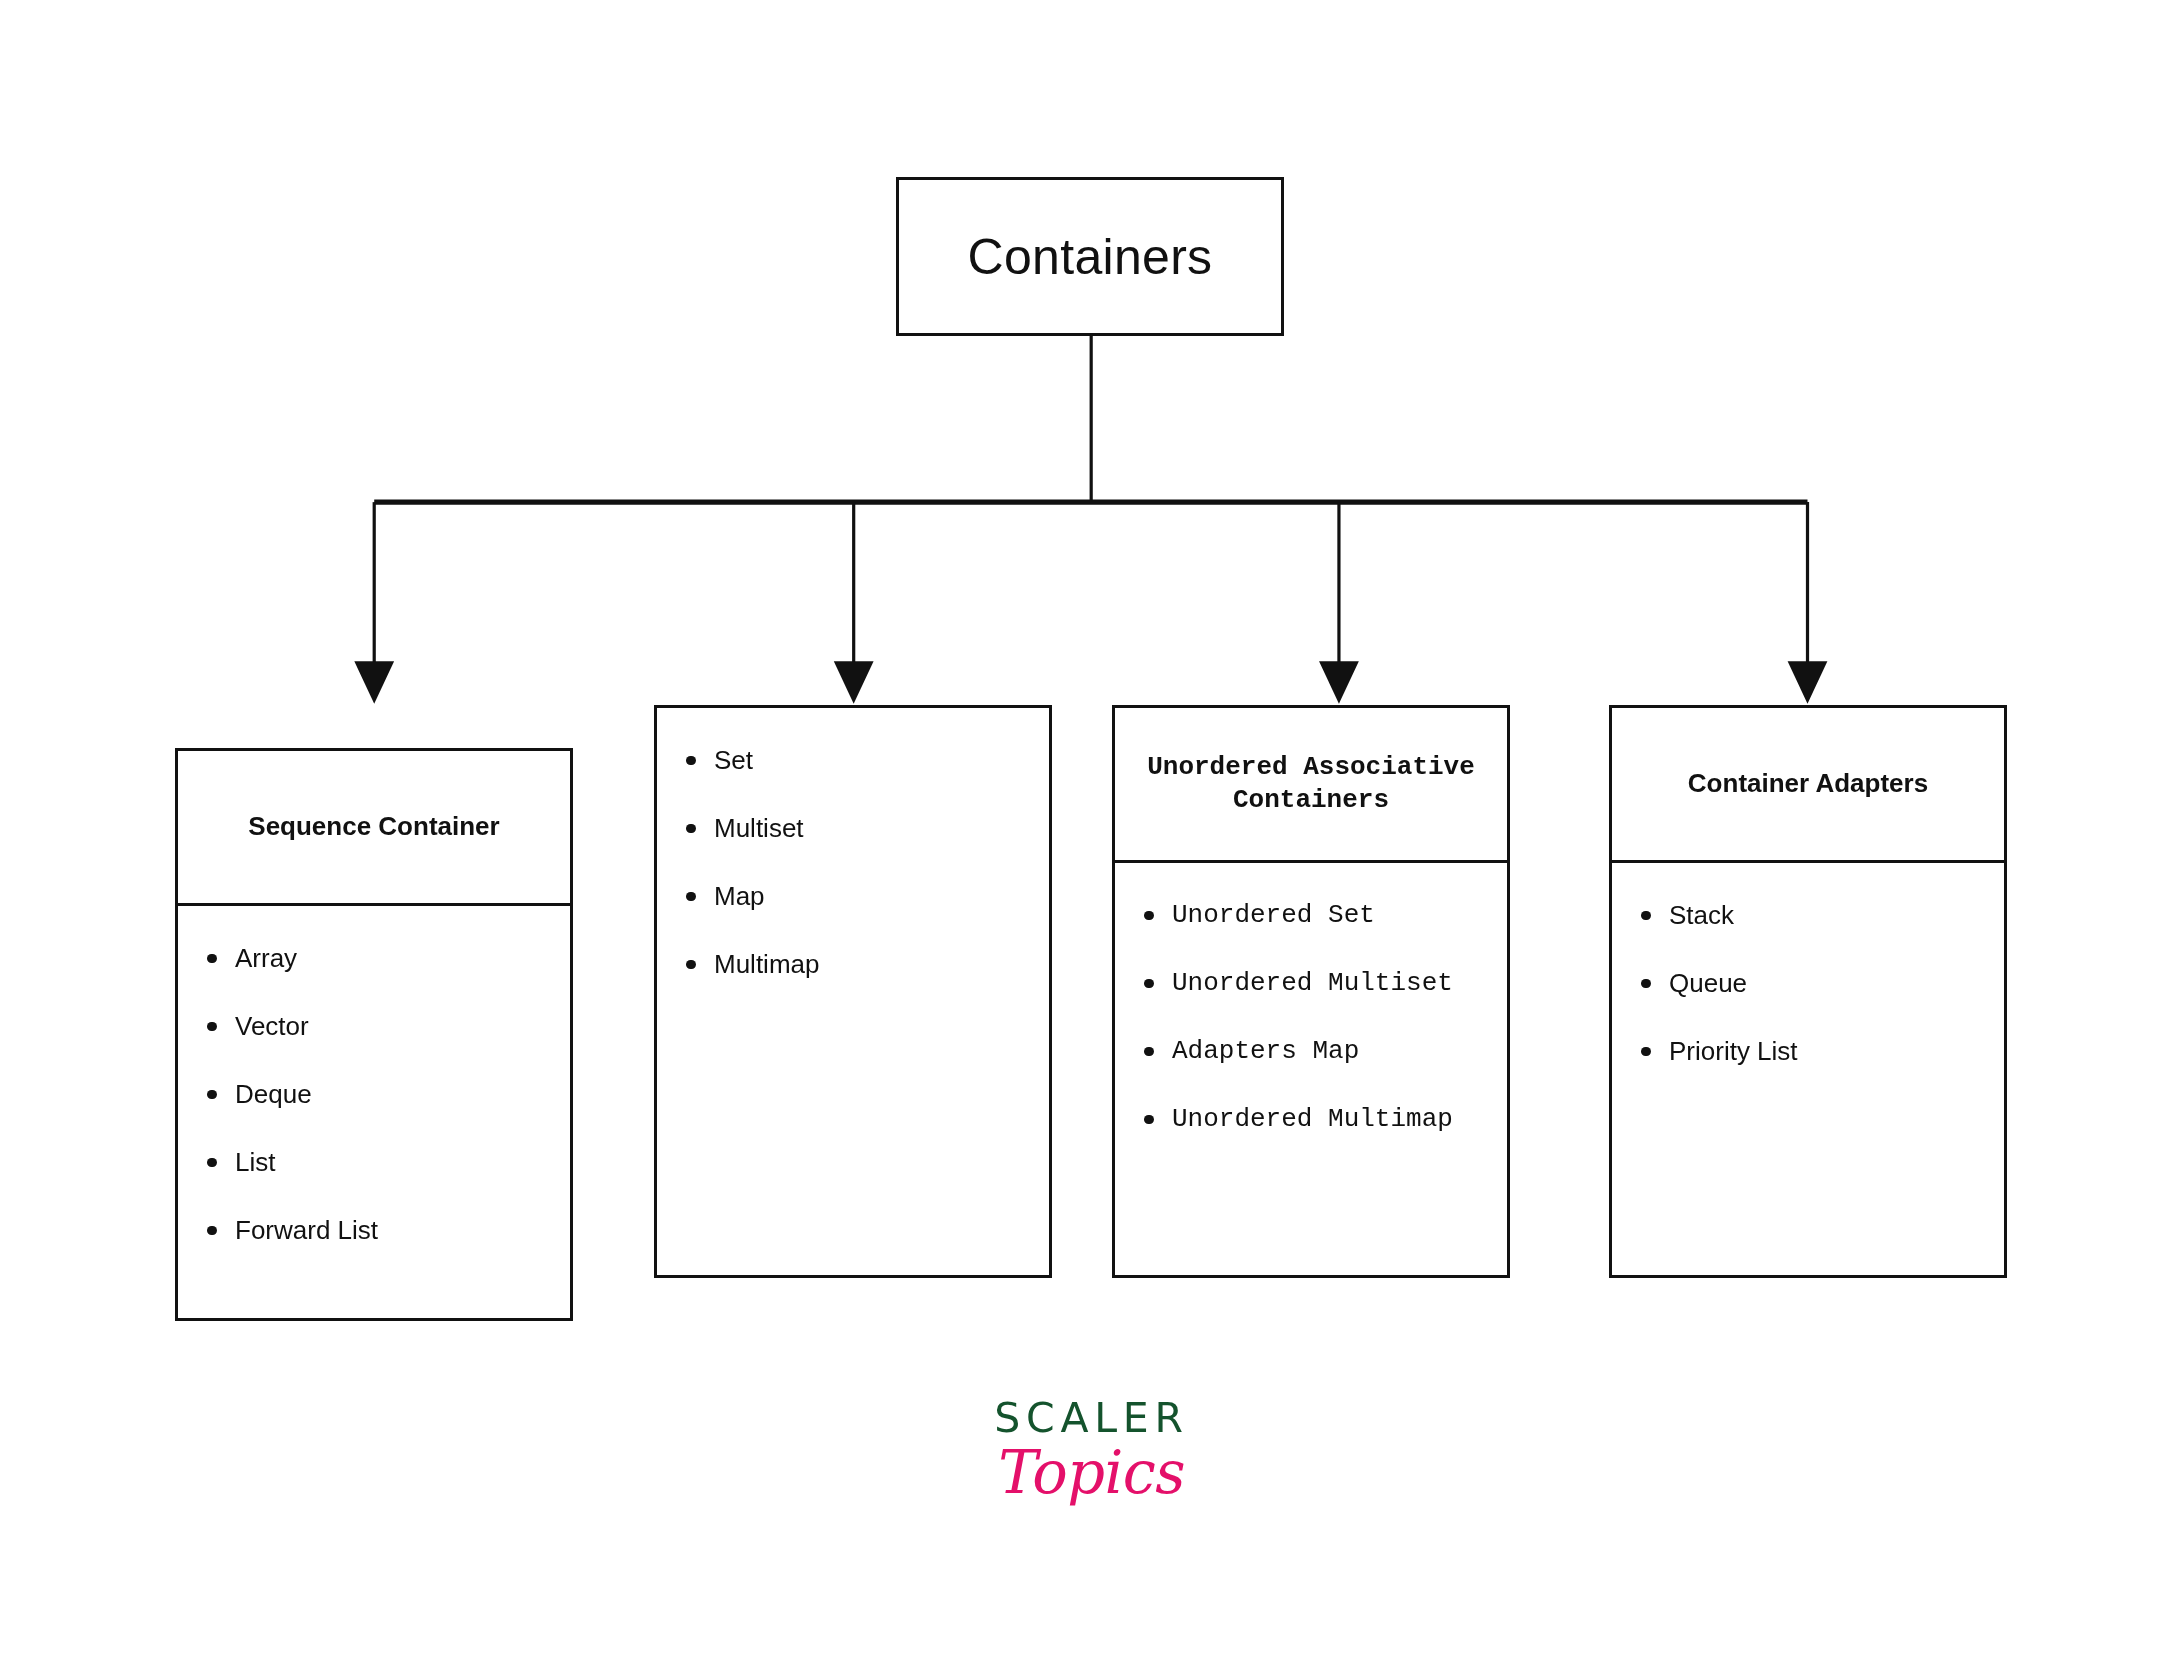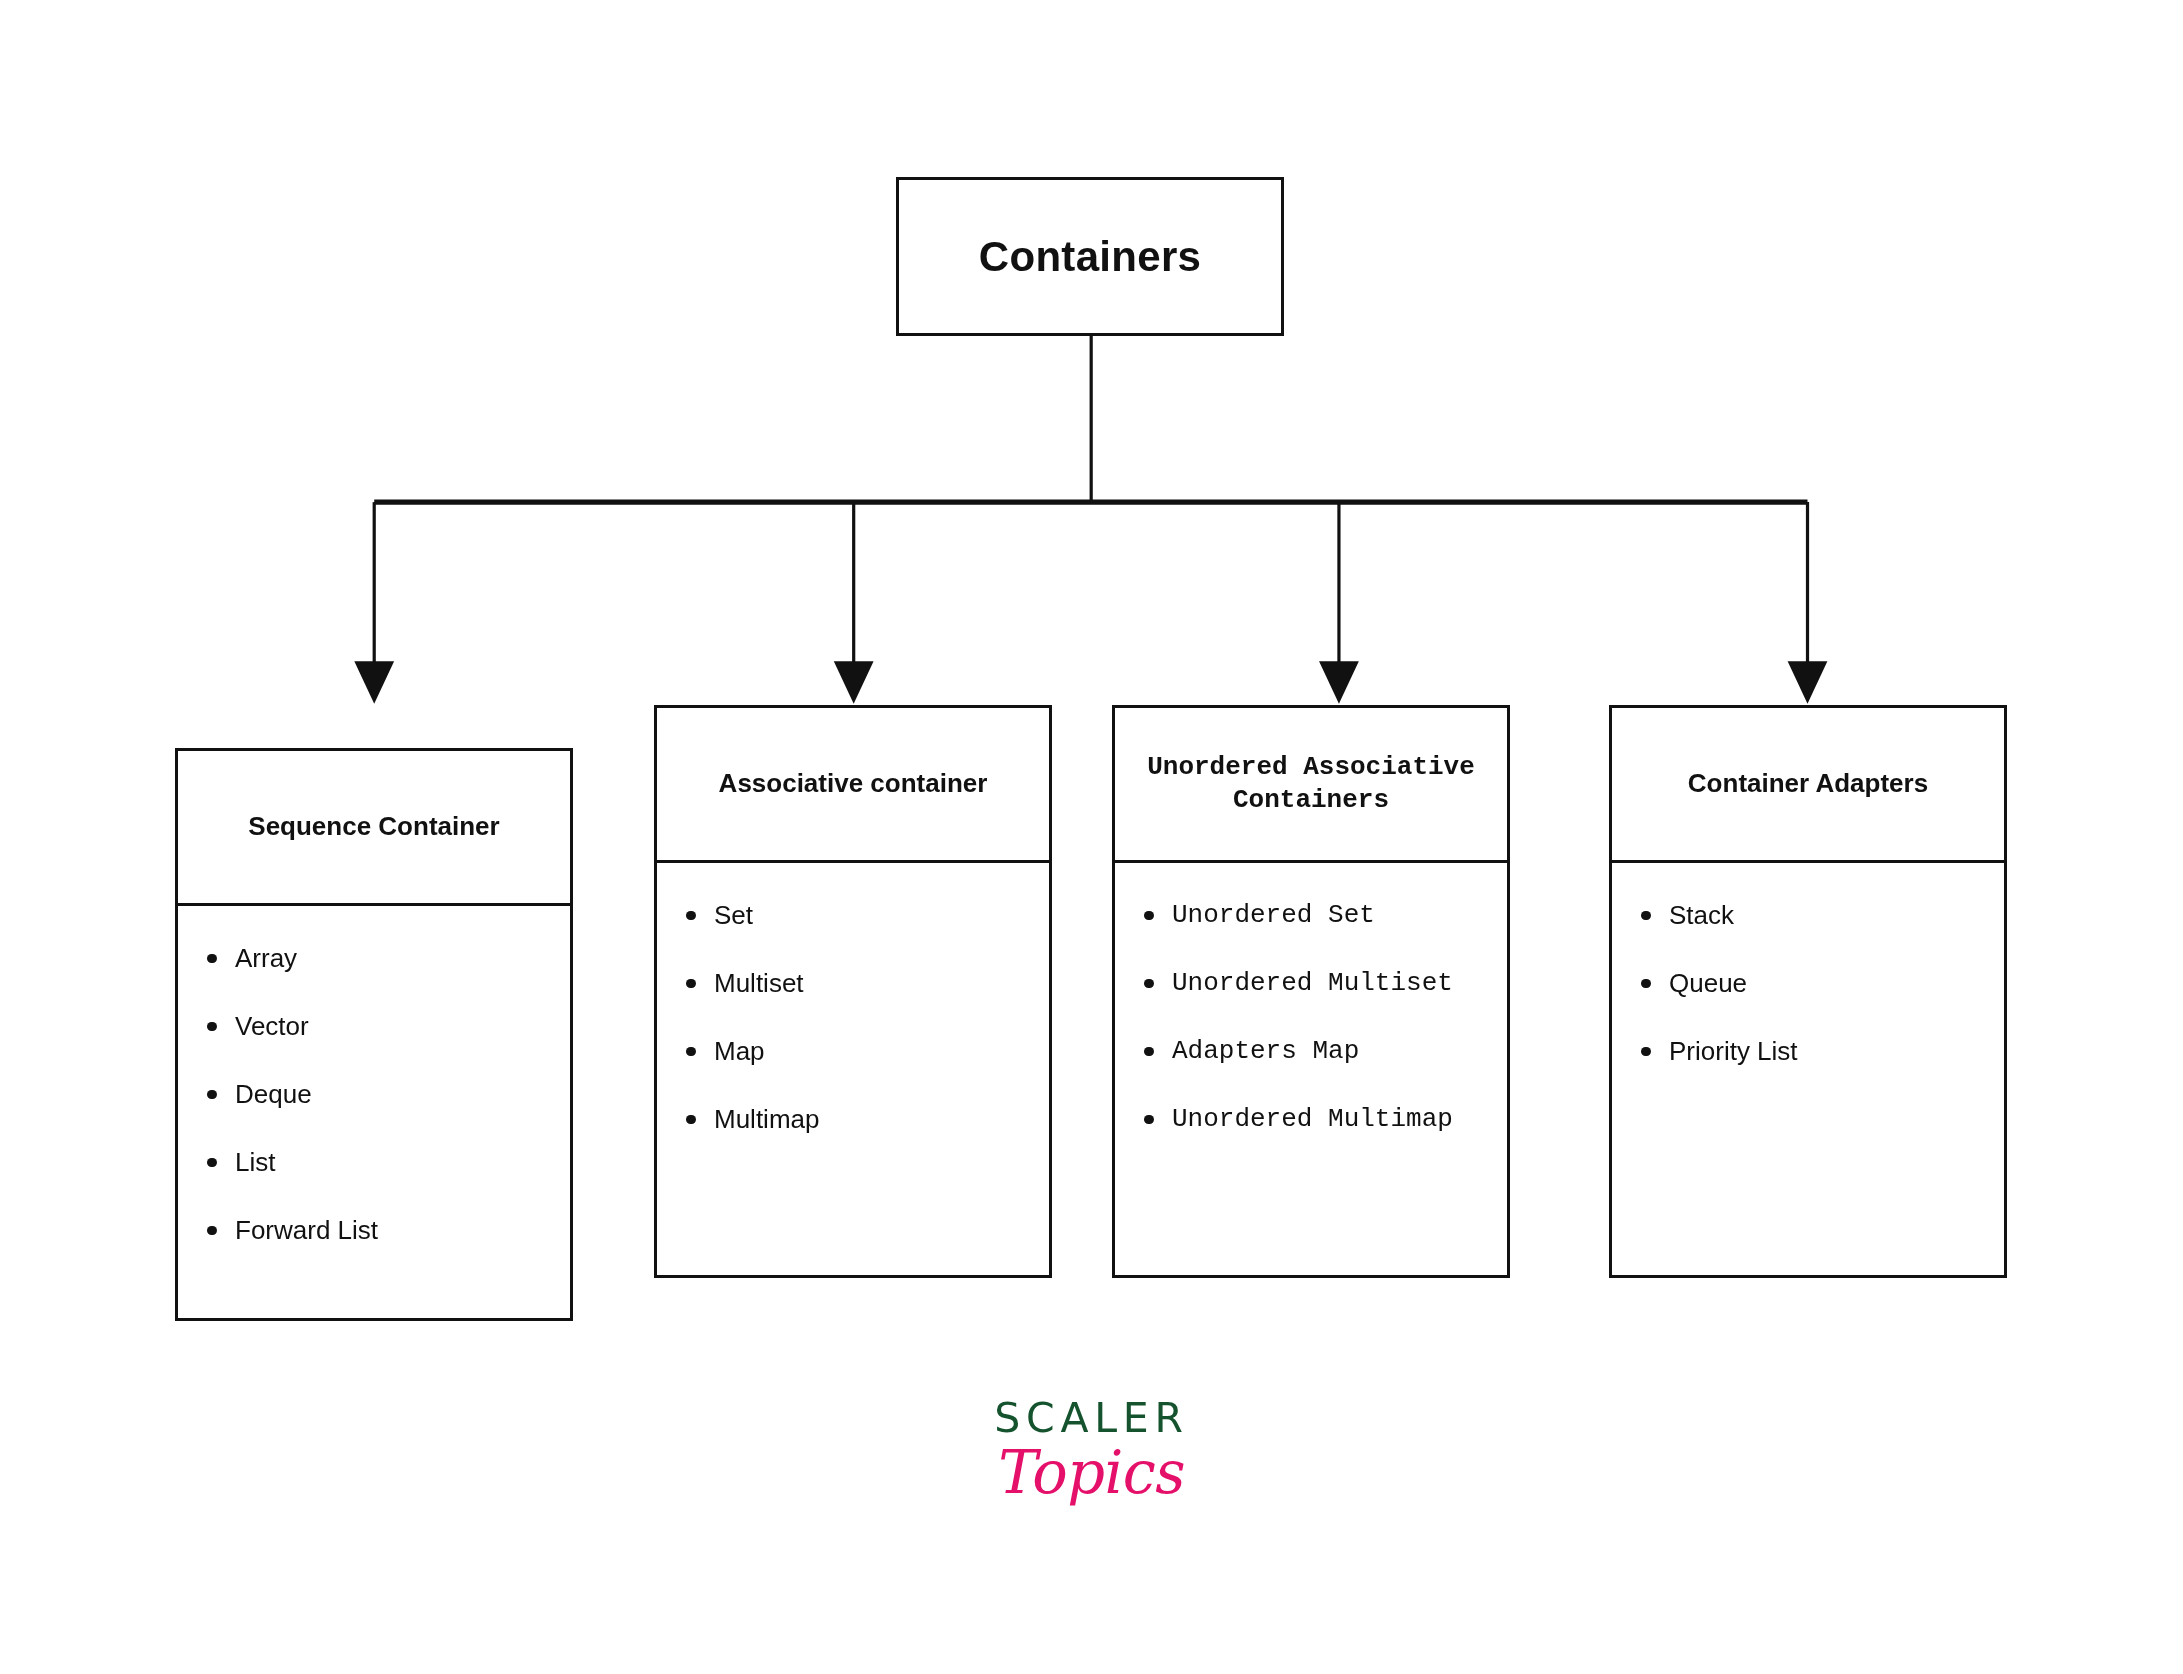--- a/index.html
+++ b/index.html
@@ -26,22 +26,22 @@
     top: 177px;
     width: 388px;
     height: 159px;
     border: 3.2px solid #111111;
     box-sizing: border-box;
     display: flex;
     align-items: center;
     justify-content: center;
   }
   .root-title {
-    font-size: 42px;
-    font-weight: bold;
+    font-size: 50px;
+    font-weight: normal;
     letter-spacing: 0.3px;
     color: #111111;
     line-height: 1;
   }
 
   
   #connectors {
     position: absolute;
     left: 0;
     top: 0;
@@ -180,23 +180,20 @@
         <li><span class="bullet"></span><span>Array</span></li>
         <li><span class="bullet"></span><span>Vector</span></li>
         <li><span class="bullet"></span><span>Deque</span></li>
         <li><span class="bullet"></span><span>List</span></li>
         <li><span class="bullet"></span><span>Forward List</span></li>
       </ul>
     </div>
   </div>
 
   <div class="cat-box b2">
-    <div class="cat-head">
-      <span class="cat-head-text">Associative container</span>
-    </div>
     <div class="cat-body">
       <ul class="cat-list">
         <li><span class="bullet"></span><span>Set</span></li>
         <li><span class="bullet"></span><span>Multiset</span></li>
         <li><span class="bullet"></span><span>Map</span></li>
         <li><span class="bullet"></span><span>Multimap</span></li>
       </ul>
     </div>
   </div>
 

